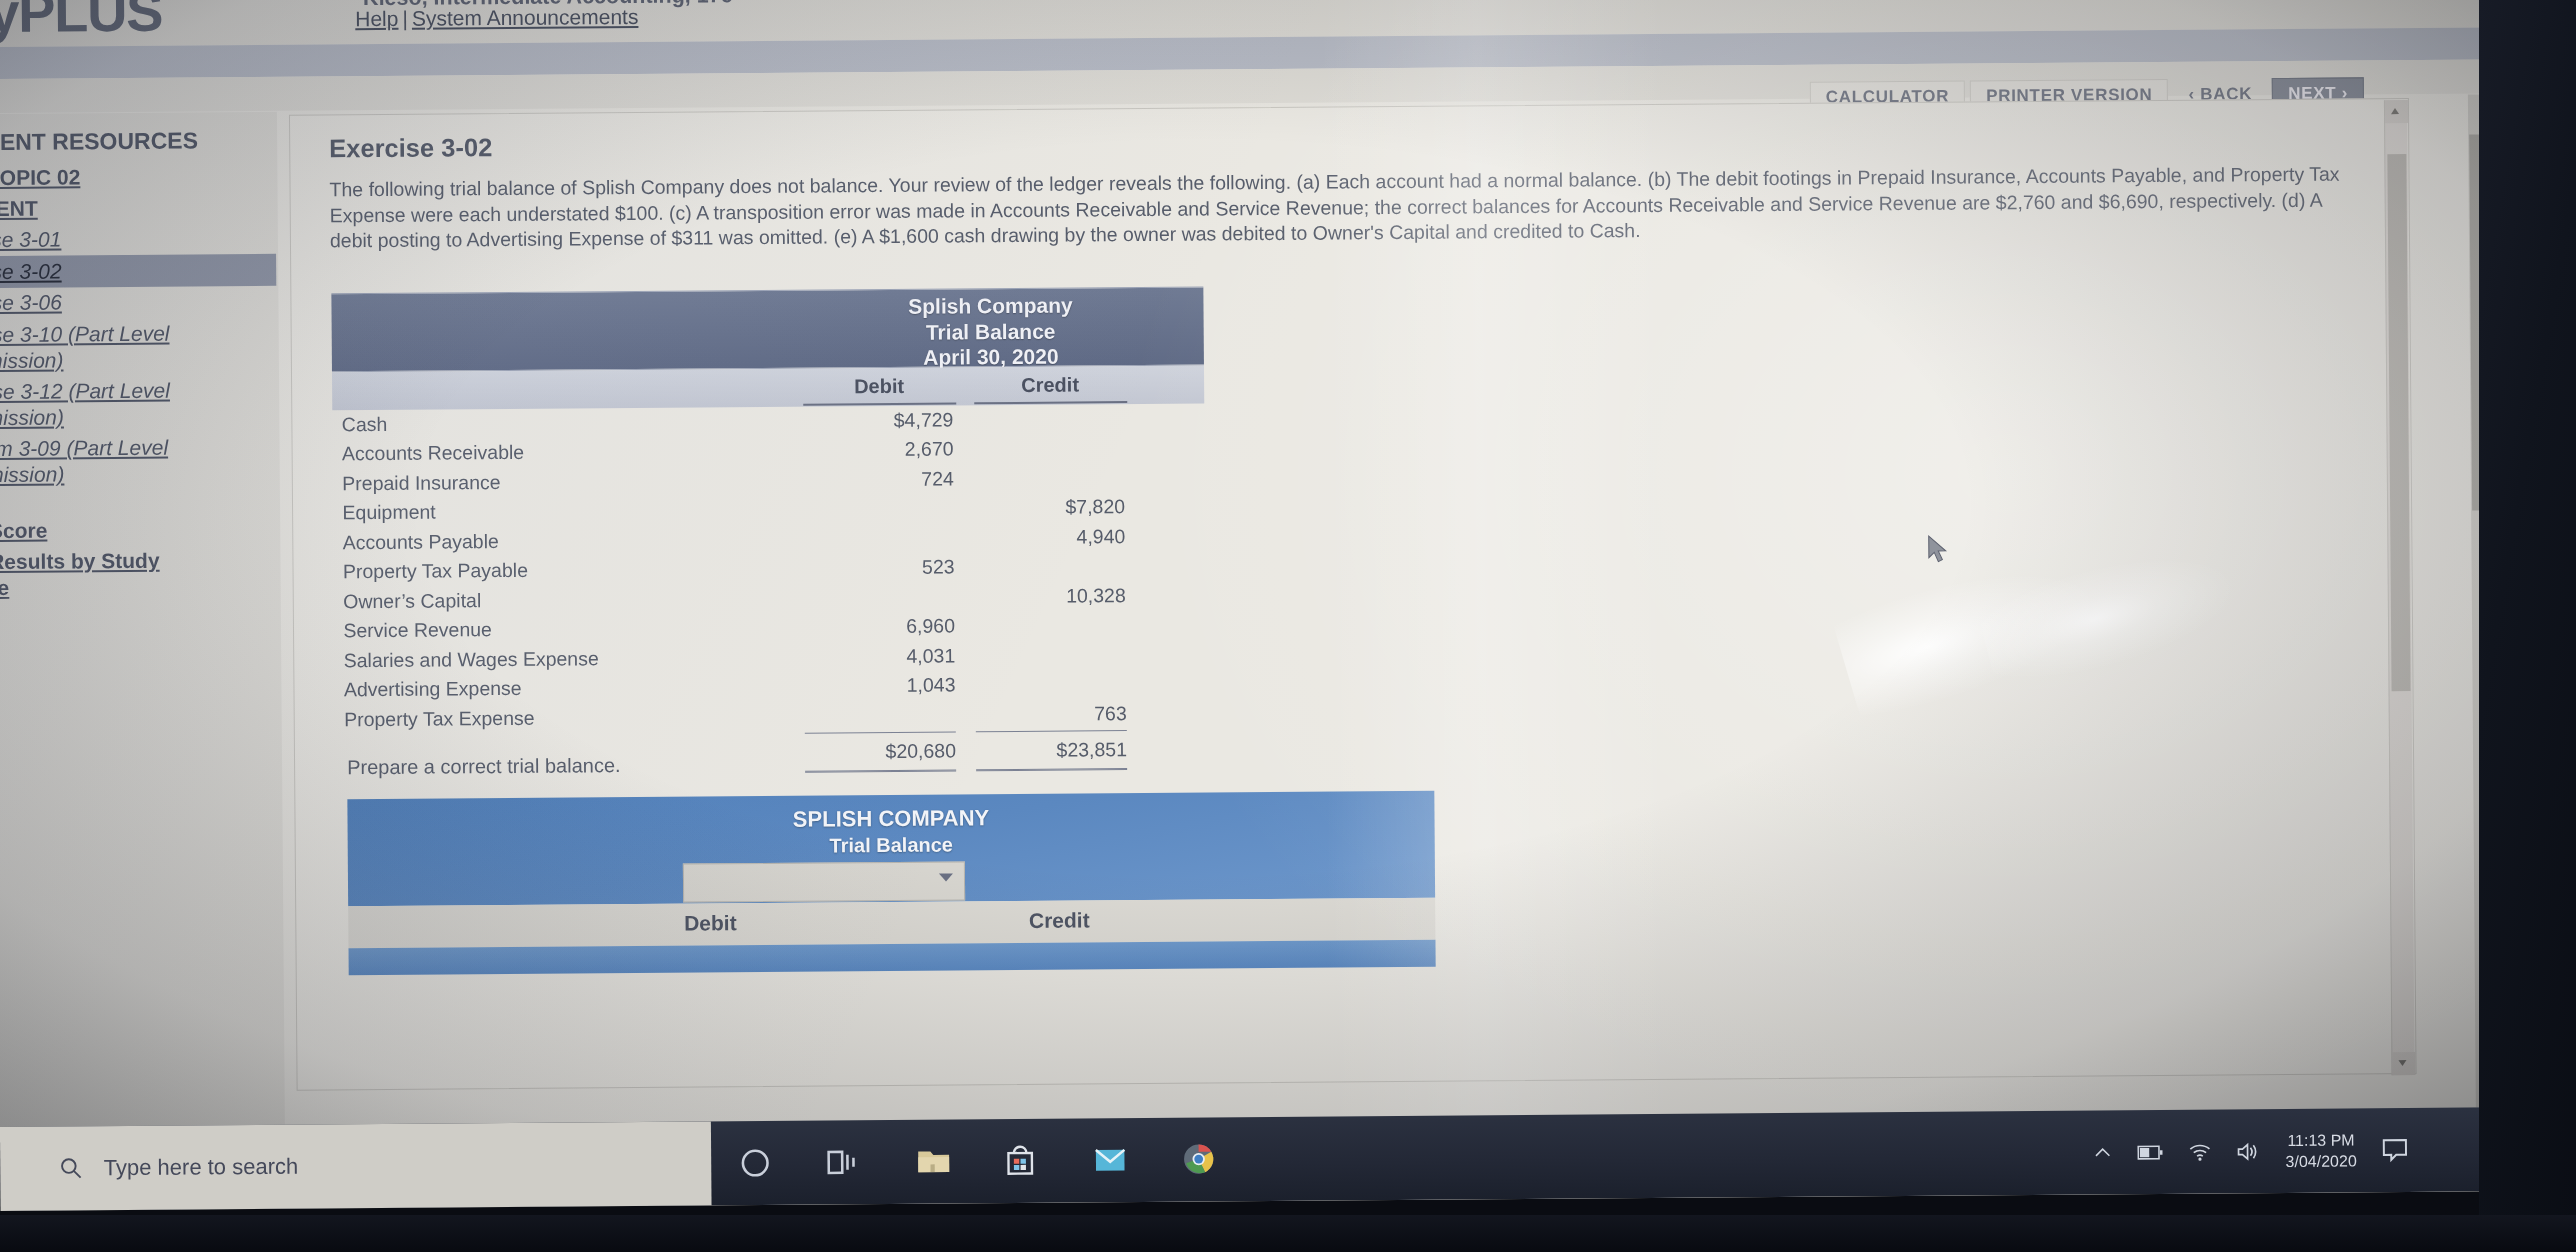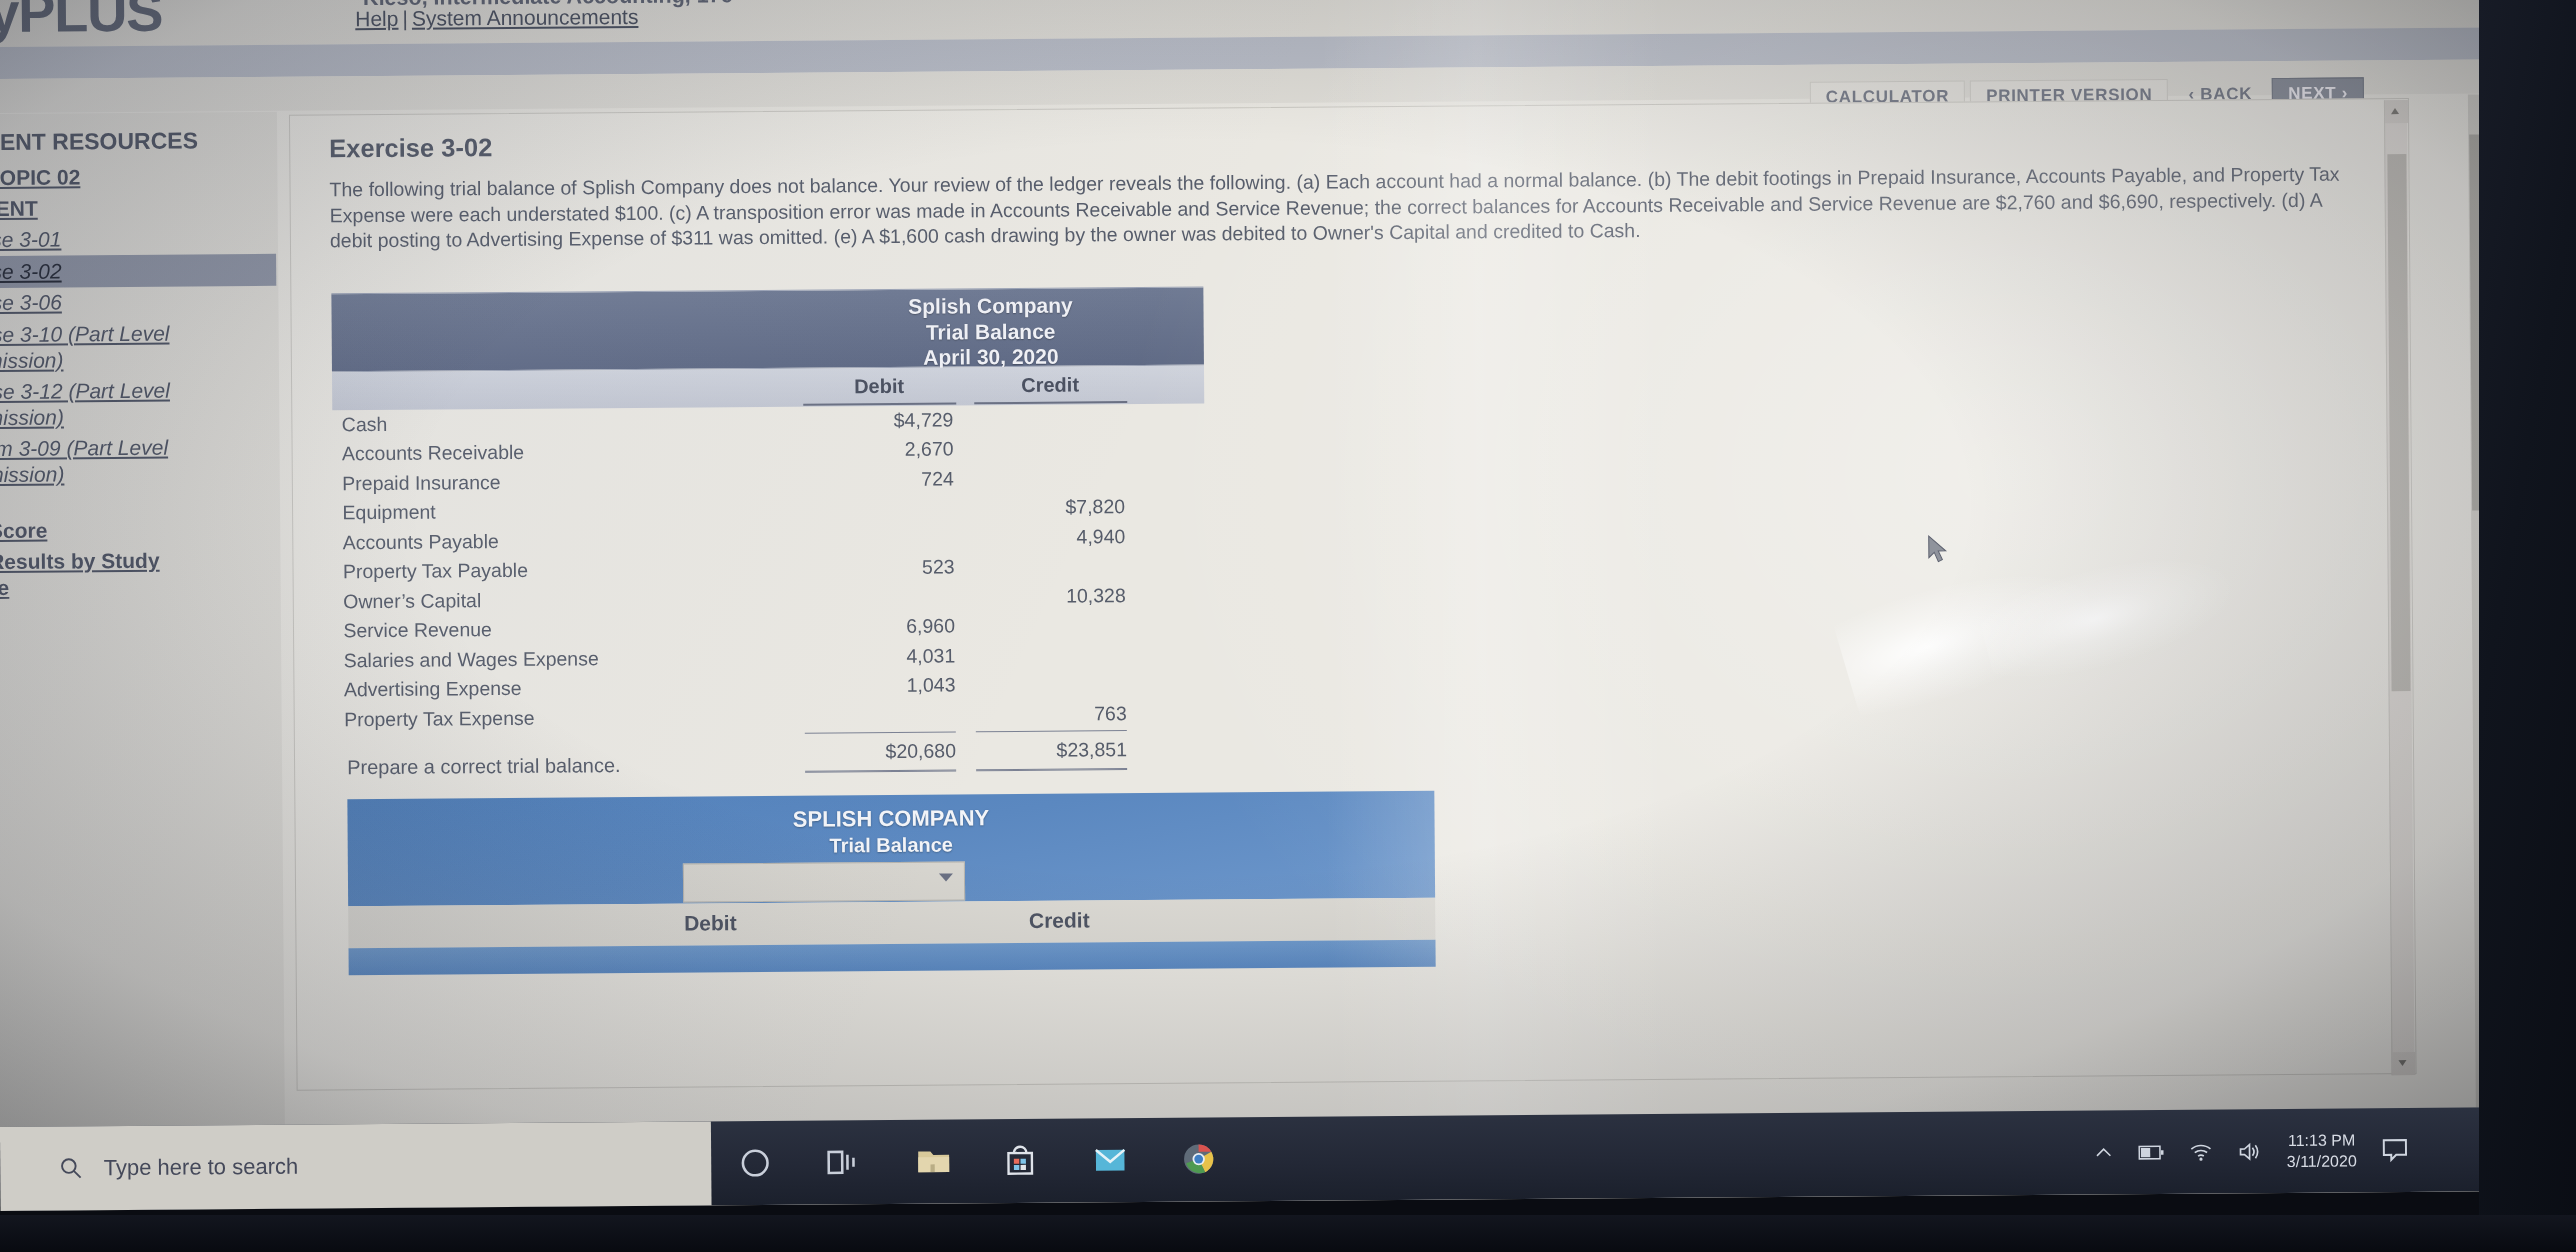--- a/index.html
+++ b/index.html
@@ -472,21 +472,21 @@
          <path d="M9.3,13.7 a5,5 0 0 1 5.4,0" fill="none" stroke="#cfd5df" stroke-width="1.6"></path>
          <circle cx="12" cy="16.6" r="1.5" fill="#cfd5df"></circle>
        </svg>
        <svg width="27" height="23" viewBox="0 0 24 20">
          <path d="M3,7.5 h3.5 L11,3.6 v12.8 L6.5,12.5 H3 Z" fill="none" stroke="#cfd5df" stroke-width="1.5"></path>
          <path d="M13.6,6.4 a6,6 0 0 1 0,7.2" fill="none" stroke="#cfd5df" stroke-width="1.5"></path>
          <path d="M16.2,4.2 a9.5,9.5 0 0 1 0,11.6" fill="none" stroke="#cfd5df" stroke-width="1.5"></path>
        </svg>
        <div id="clock">
          <div>11:13 PM</div>
-         <div>3/11/2020</div>
+         <div>3/04/2020</div>
        </div>
        <svg id="tray-notify" viewBox="0 0 24 24">
          <path d="M3,4 h18 v12 h-8 l-4,4 v-4 h-6 Z" fill="none" stroke="#cfd5df" stroke-width="1.6"></path>
        </svg>
      </div>
    </div>
 
   </div>
 
   <div id="bezel-right"></div>

